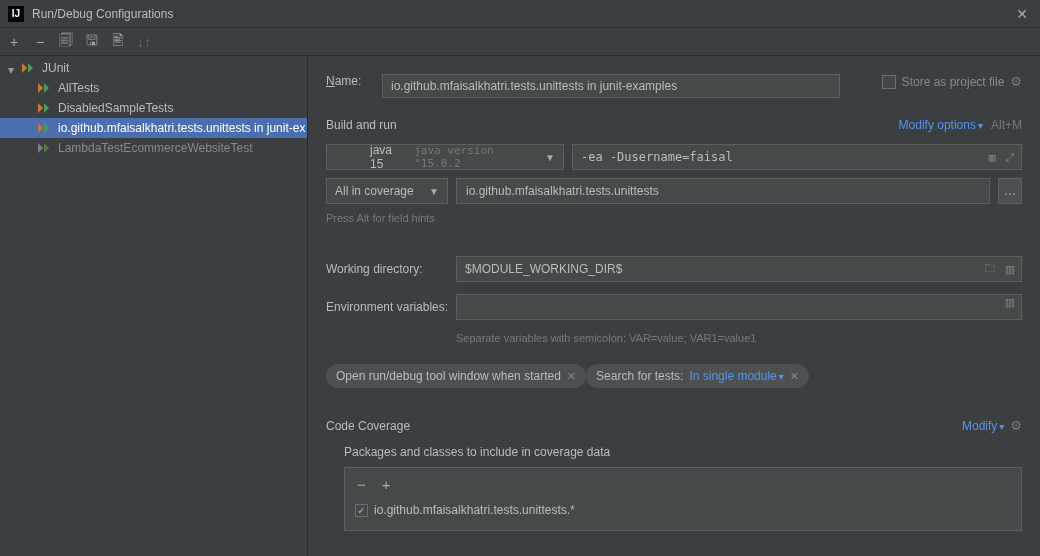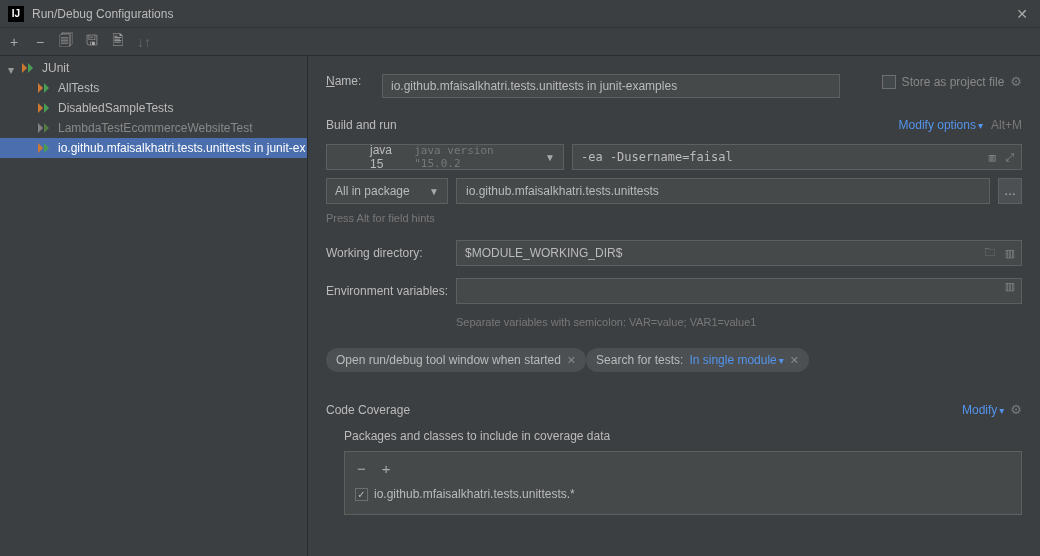--- a/index.html
+++ b/index.html
@@ -174,21 +174,21 @@
   display: flex; align-items: center;
   color: #bbbbbb;
 }
 .browse-btn {
   width: 24px; height: 26px;
   background: #4c5052;
   border: 1px solid #5e6060;
   display: flex; align-items: center; justify-content: center;
   color: #bbb; cursor: pointer;
 }
-.hint { color: #787878; font-size: 11px; margin-top: 4px; margin-bottom: 16px; }
+.hint { color: #787878; font-size: 11px; margin-top: 4px; margin-bottom: 32px; }
 .row2 { display: flex; align-items: center; margin-bottom: 12px; }
 .lbl2 { width: 130px; color: #bbbbbb; }
 .wd-input {
   flex: 1;
   background: #45494a;
   border: 1px solid #5e6060;
   height: 26px;
   padding: 0 8px;
   display: flex; align-items: center;
   color: #bbbbbb;
@@ -262,27 +262,27 @@
       <span>JUnit</span>
     </div>
     <div class="tree-row child">
       <span class="run-icon"></span>
       <span>AllTests</span>
     </div>
     <div class="tree-row child">
       <span class="run-icon"></span>
       <span>DisabledSampleTests</span>
     </div>
+    <div class="tree-row child selected">
+      <span class="run-icon"></span>
+      <span>io.github.mfaisalkhatri.tests.unittests in junit-ex</span>
+    </div>
     <div class="tree-row child" style="color:#888;">
       <span class="run-icon g"></span>
       <span>LambdaTestEcommerceWebsiteTest</span>
-    </div>
-    <div class="tree-row child selected">
-      <span class="run-icon"></span>
-      <span>io.github.mfaisalkhatri.tests.unittests in junit-ex</span>
     </div>
   </div>
 
   <div class="content">
     <div class="row">
       <div class="lbl"><span class="u">N</span>ame:</div>
       <input class="input name-input" value="io.github.mfaisalkhatri.tests.unittests in junit-examples" style="">
       <div class="store">
         <div class="chk"></div>
         <span><span class="u">S</span>tore as project file</span>
@@ -306,21 +306,21 @@
         <span>-ea -Dusername=faisal</span>
         <div class="vm-icons">
           <span class="mini-icon">▥</span>
           <span class="mini-icon">⤢</span>
         </div>
       </div>
     </div>
 
     <div class="build-row2">
       <div class="scope-select">
-        <span>All in package</span>
+        <span>All in coverage</span>
         <span class="dd">▼</span>
       </div>
       <div class="pkg-input">
         <span>io.github.mfaisalkhatri.tests.unittests</span>
       </div>
       <div class="browse-btn">…</div>
     </div>
 
     <div class="hint">Press Alt for field hints</div>
 

